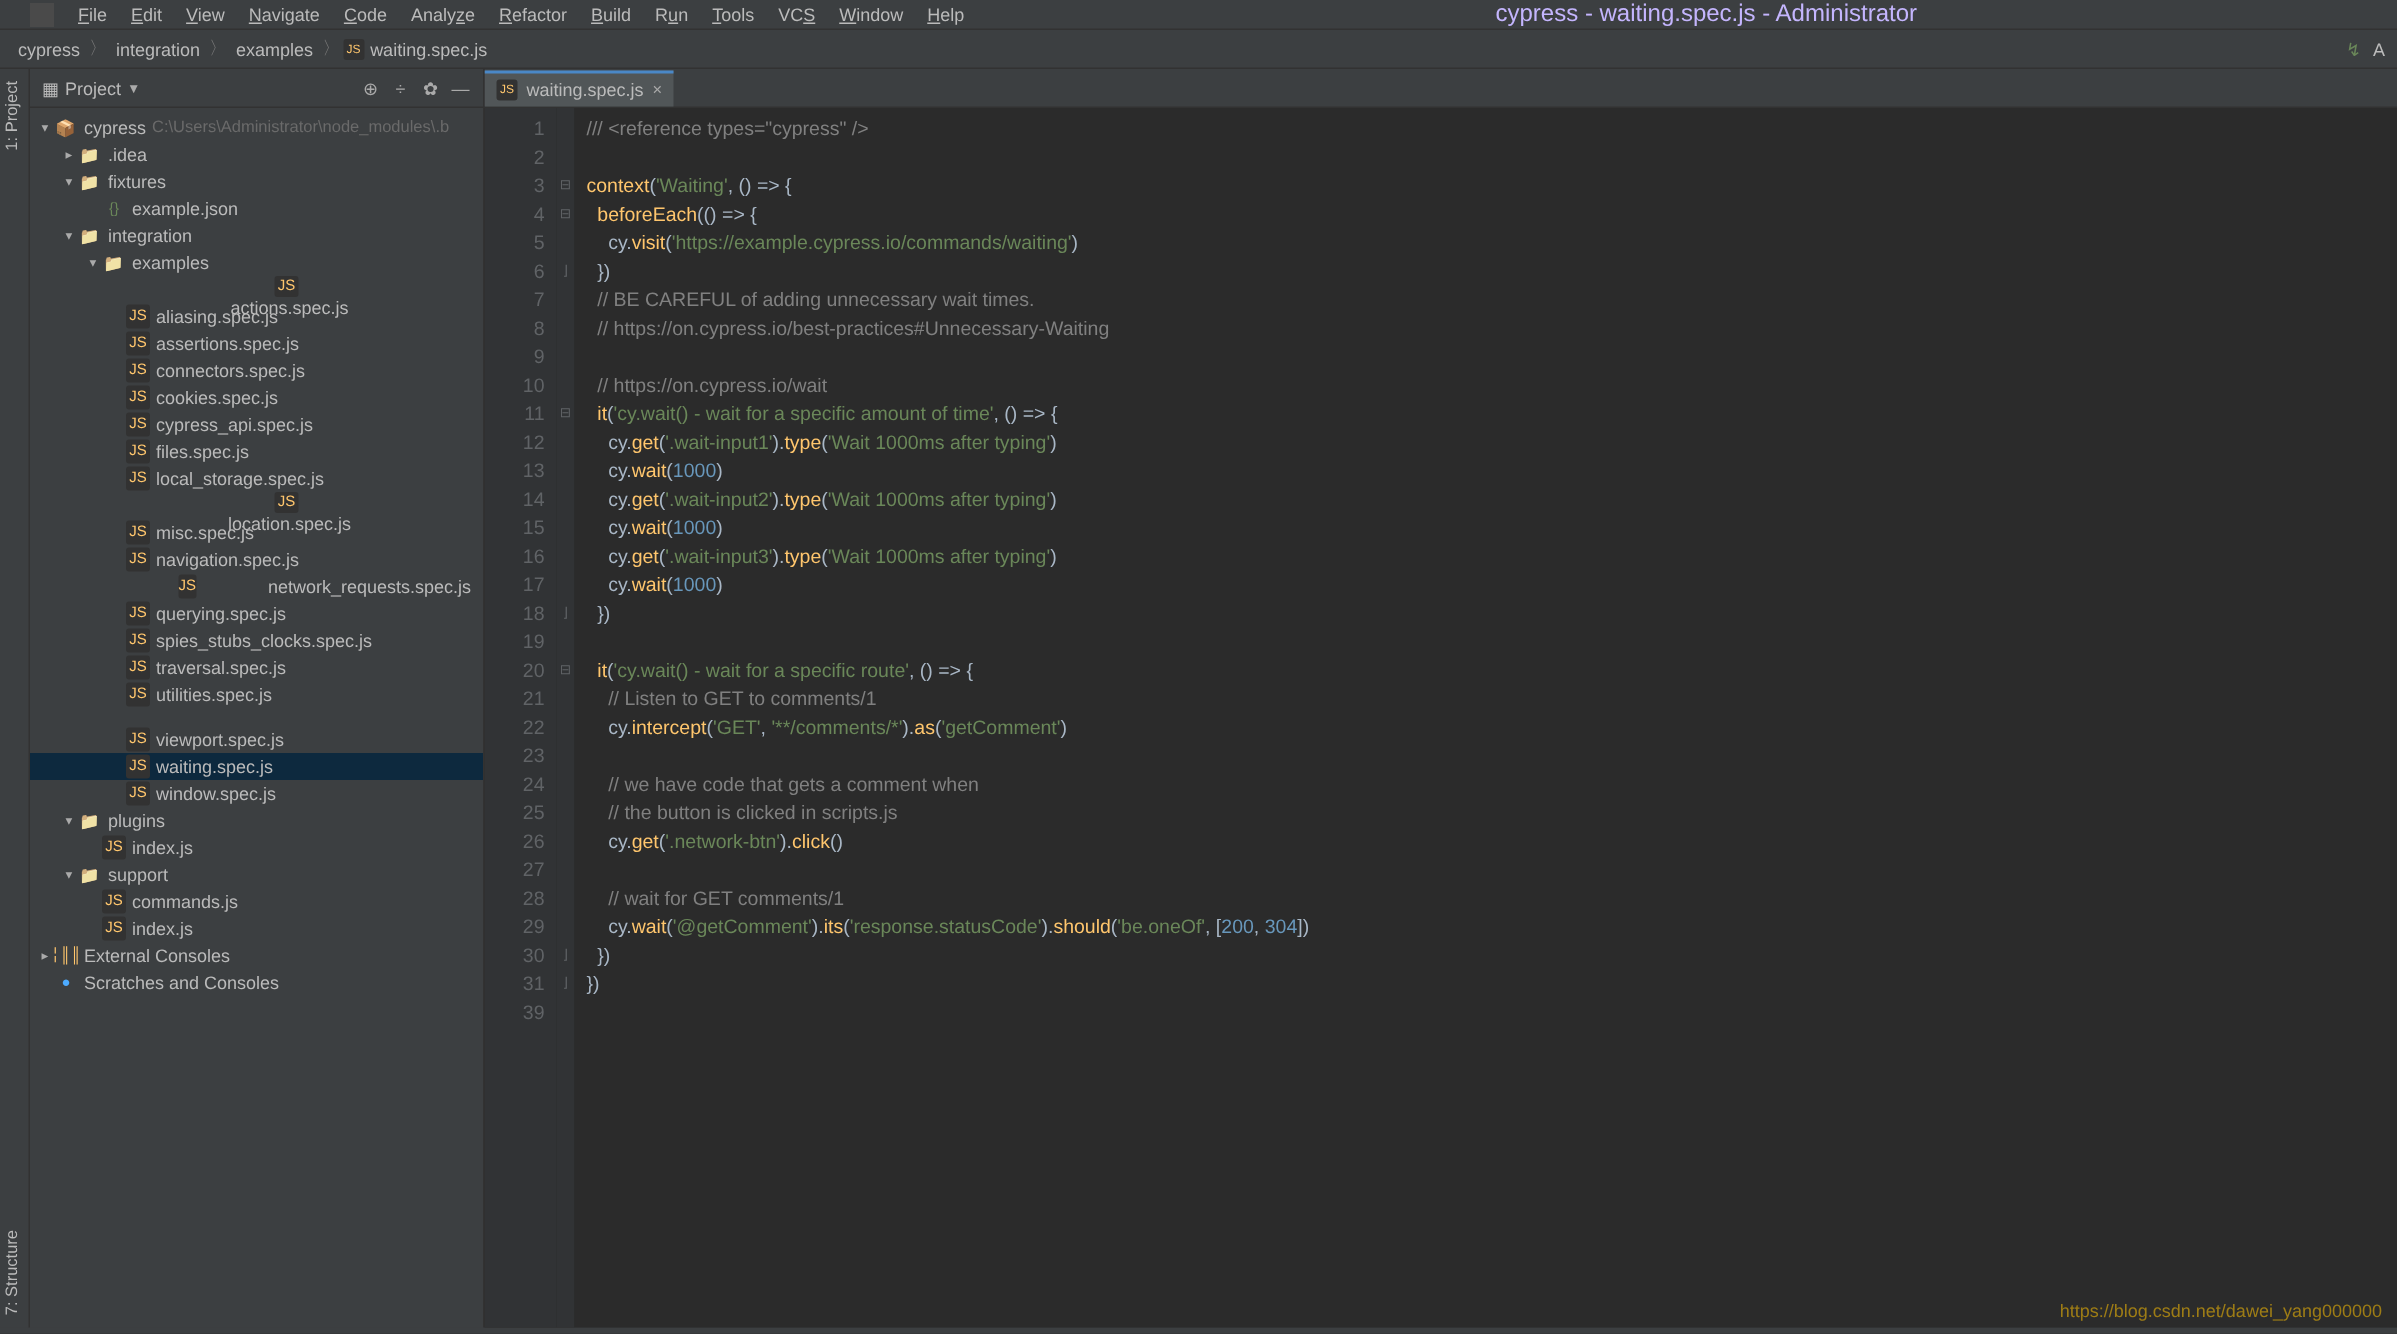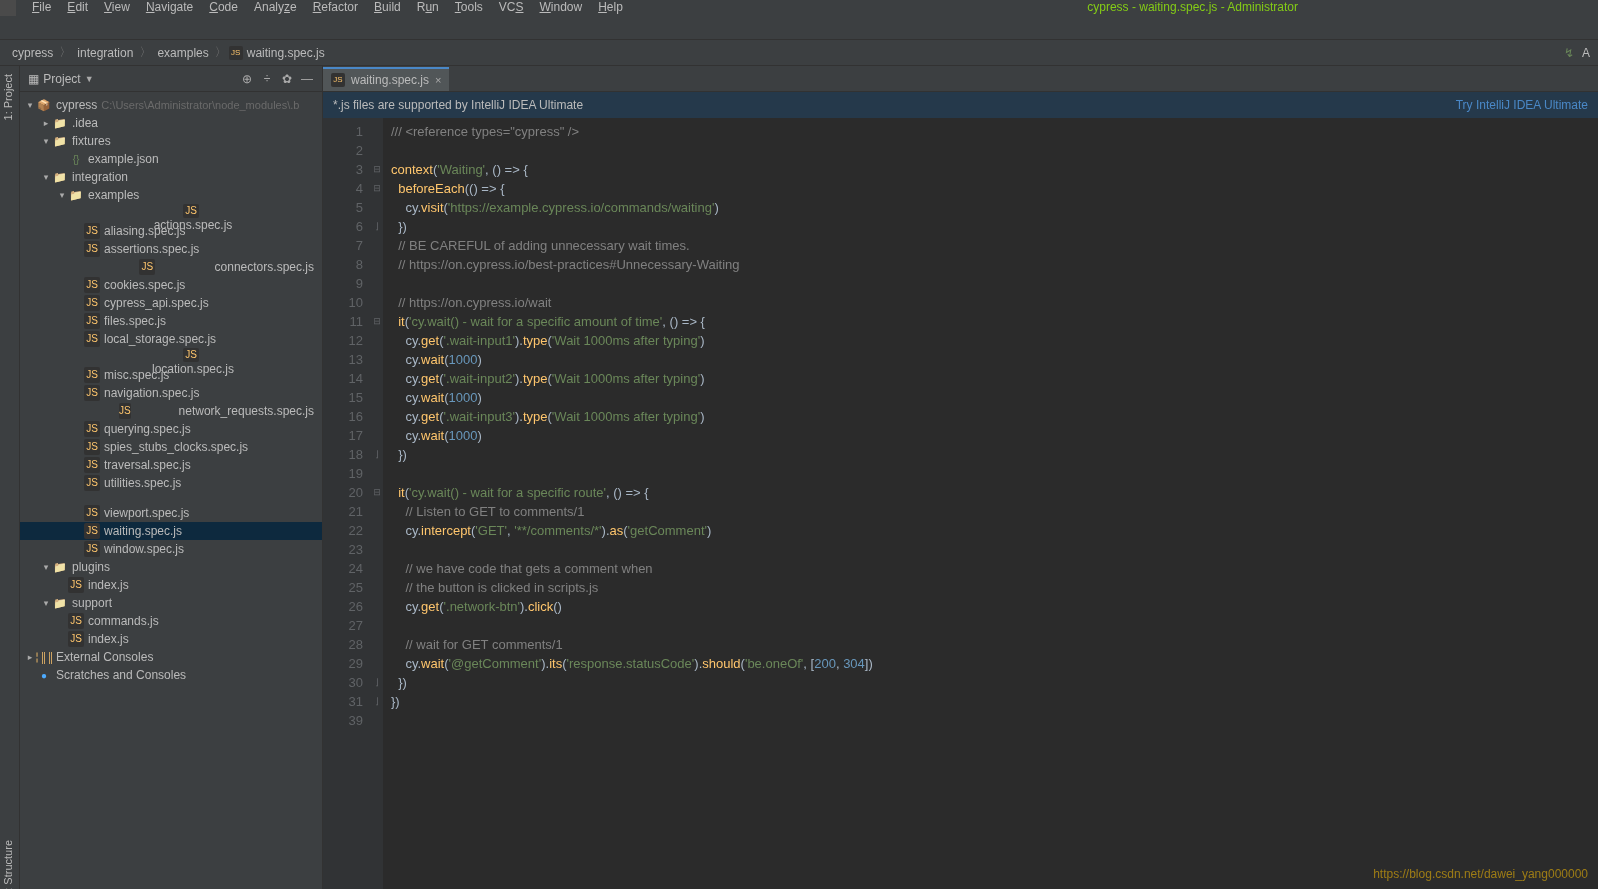--- a/index.html
+++ b/index.html
@@ -1,21 +1,21 @@
 <!DOCTYPE html>
 <html><head>
 <meta charset="utf-8">
 <style>
 * { margin: 0; padding: 0; box-sizing: border-box; font-family: "Segoe UI", Arial, sans-serif; }
 html, body { width: 1598px; height: 889px; overflow: hidden; background: #3c3f41; color: #bbbbbb; }
-.menubar { height: 40px; background: #3c3f41; display: flex; align-items: flex-start; padding: 0 0; font-size: 12px; border-bottom: 1px solid #323232; }
+.menubar { height: 20px; background: #3c3f41; display: flex; align-items: center; padding: 0 20px; font-size: 12px; border-bottom: 1px solid #323232; }
 .menubar .logo { width: 16px; height: 16px; background: #4a4a4a; margin-right: 8px; display: inline-block; }
 .menubar .menu-item { padding: 0 8px; color: #bbbbbb; cursor: pointer; }
 .menubar .menu-item u { text-decoration: underline; }
-.menubar .window-title { margin-left: auto; padding-right: 300px; color: #84cc16; font-size: 12px; }
+.menubar .window-title { margin-left: auto; padding-right: 300px; color: #c4b5fd; font-size: 16px; }
 .breadcrumb { height: 26px; background: #3c3f41; display: flex; align-items: center; padding: 0 8px; font-size: 12px; color: #bbbbbb; border-bottom: 1px solid #323232; position: relative; }
 .breadcrumb .crumb { padding: 0 4px; }
 .breadcrumb .sep { color: #777; padding: 0 2px; }
 .breadcrumb .right-icons { position: absolute; right: 8px; display: flex; gap: 8px; }
 .main { display: flex; height: calc(100% - 24px - 26px); }
 .left-gutter { width: 20px; background: #3c3f41; border-right: 1px solid #323232; position: relative; }
 .left-gutter .vtext { writing-mode: vertical-rl; transform: rotate(180deg); font-size: 11px; color: #bbbbbb; position: absolute; }
 .left-gutter .vtext.project { top: 8px; left: 2px; }
 .left-gutter .vtext.structure { bottom: 8px; left: 2px; }
 .project-panel { width: 303px; background: #3c3f41; border-right: 1px solid #323232; display: flex; flex-direction: column; }
@@ -151,21 +151,21 @@
         <div class="tree-row" style="padding-left: 52px;">
           <span class="arrow"></span>
           <span class="icon icon-js"></span>
           <span class="label">aliasing.spec.js</span>
         </div>
         <div class="tree-row" style="padding-left: 52px;">
           <span class="arrow"></span>
           <span class="icon icon-js"></span>
           <span class="label">assertions.spec.js</span>
         </div>
-        <div class="tree-row" style="padding-left: 52px; justify-content: space-between;">
+        <div class="tree-row" style="padding-left: 52px;">
           <span class="arrow"></span>
           <span class="icon icon-js"></span>
           <span class="label">connectors.spec.js</span>
         </div>
         <div class="tree-row" style="padding-left: 52px;">
           <span class="arrow"></span>
           <span class="icon icon-js"></span>
           <span class="label">cookies.spec.js</span>
         </div>
         <div class="tree-row" style="padding-left: 52px;">
@@ -276,24 +276,20 @@
       </div>
   </div>
 
   <div class="editor-area">
     <div class="tabs">
       <div class="tab">
         <span class="icon icon-js"></span>
         <span>waiting.spec.js</span>
         <span class="close">×</span>
       </div>
-    </div>
-    <div class="notification-bar">
-      <span>*.js files are supported by IntelliJ IDEA Ultimate</span>
-      <span class="link">Try IntelliJ IDEA Ultimate</span>
     </div>
     <div class="code-area">
       <div class="gutter" id="gutter">
           <div>1</div>
           <div>2</div>
           <div>3</div>
           <div>4</div>
           <div>5</div>
           <div>6</div>
           <div>7</div>

